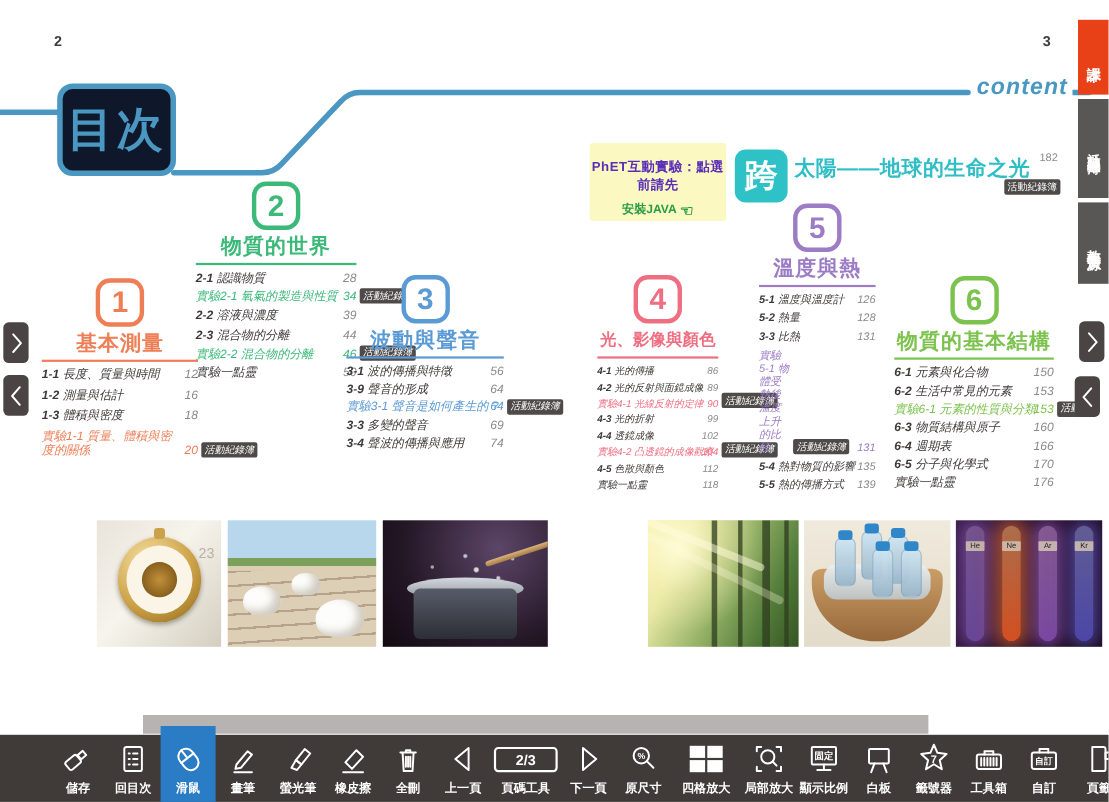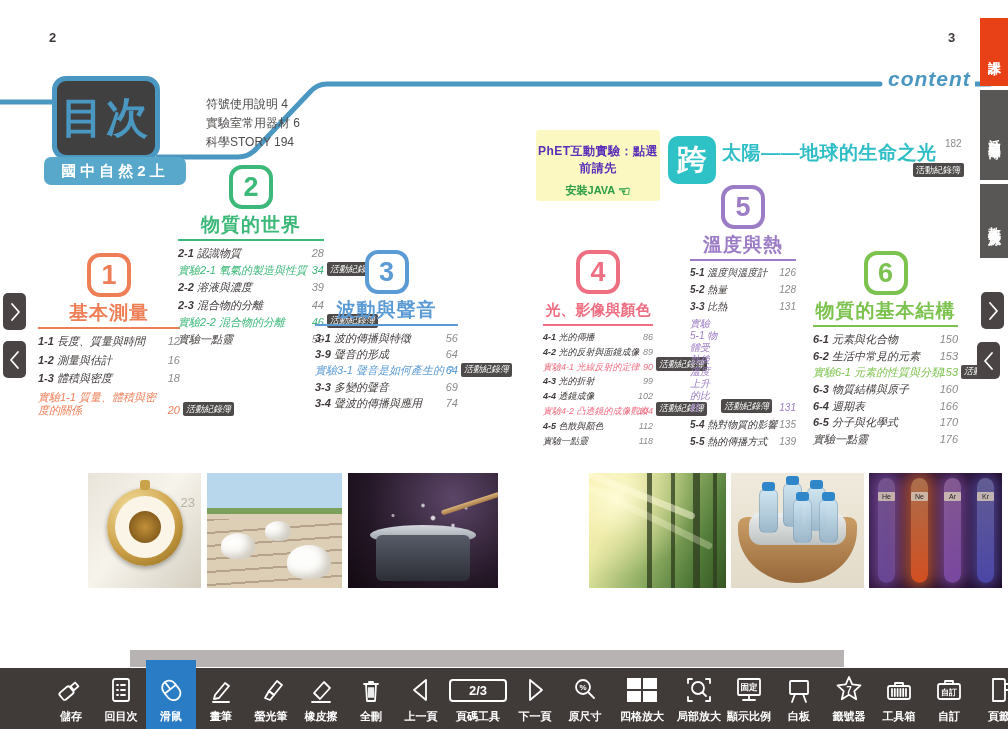--- a/index.html
+++ b/index.html
@@ -14,21 +14,21 @@
   .corner-num { position:absolute; top:30px; font-size:13px; font-weight:bold; color:#3f3a39; z-index:3; }
   #corner-left { left:49px; }
   #corner-right { left:948px; }
 
   
   #content-word { position:absolute; left:884px; top:67px; font-size:21px; font-weight:bold; font-style:italic;
     letter-spacing:1px; color:#4a97c2; z-index:3; background:#fff; padding:0 4px; }
 
   
   #toc-box { position:absolute; left:52px; top:76px; width:108px; height:84px; border:5px solid #4a97c2;
-    border-radius:14px; background:#404040; z-index:2; display:flex; align-items:center; justify-content:center; }
+    border-radius:14px; background:#0f172a; z-index:2; display:flex; align-items:center; justify-content:center; }
   #toc-box .toc-title { font-size:42px; font-weight:bold; color:#4a97c2; letter-spacing:3px; }
   #toc-subtitle { position:absolute; left:44px; top:157px; width:142px; height:28px; background:#58a8cc;
     border-radius:7px; color:#fff; font-size:15px; font-weight:bold; letter-spacing:4px; text-align:center;
     line-height:28px; z-index:3; }
   #front-matter { position:absolute; left:206px; top:95px; font-size:12px; line-height:19px; color:#4f4c4b; z-index:2; }
 
   
   #phet-box { position:absolute; left:536px; top:130px; width:124px; height:71px; background:#fbf8c2;
     border-radius:3px; z-index:2; text-align:center; padding-top:13px; }
   #phet-box .phet-l1 { font-size:12px; font-weight:bold; color:#5b2fb8; letter-spacing:0.5px; }
@@ -175,26 +175,20 @@
   </svg>
 
   <div class="corner-num" id="corner-left">2</div>
   <div class="corner-num" id="corner-right">3</div>
 
   <div id="content-word">content</div>
 
   <div id="toc-box">
     <span class="toc-title">目次</span>
   </div>
-  <div id="toc-subtitle">國中自然2上</div>
-  <div id="front-matter">
-    <div>符號使用說明 4</div>
-    <div>實驗室常用器材 6</div>
-    <div>科學STORY 194</div>
-  </div>
 
   <div id="phet-box">
     <div class="phet-l1">PhET互動實驗：點選前請先</div>
     <div class="phet-l2">
       <span>安裝JAVA</span>
       <span class="hand">☜</span>
     </div>
   </div>
 
   <div id="cross-badge" style="background: rgb(46, 194, 198);">跨</div>

